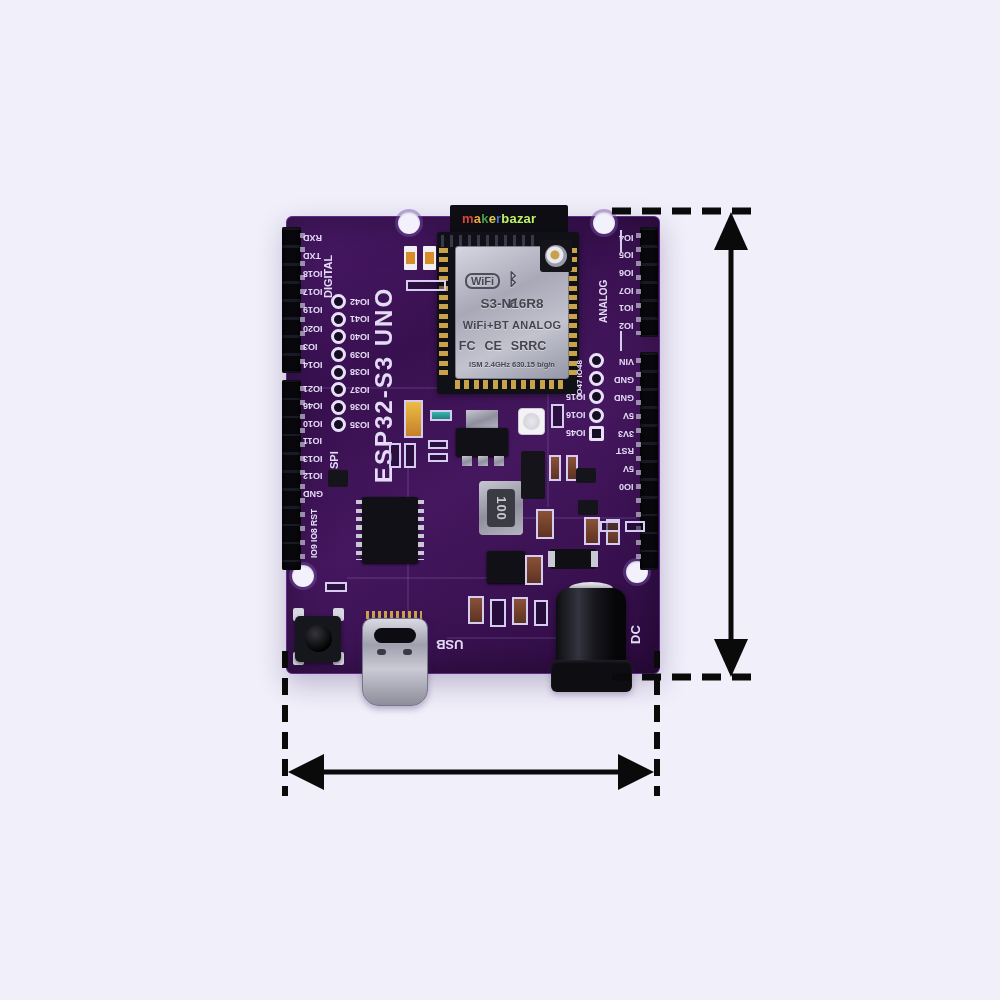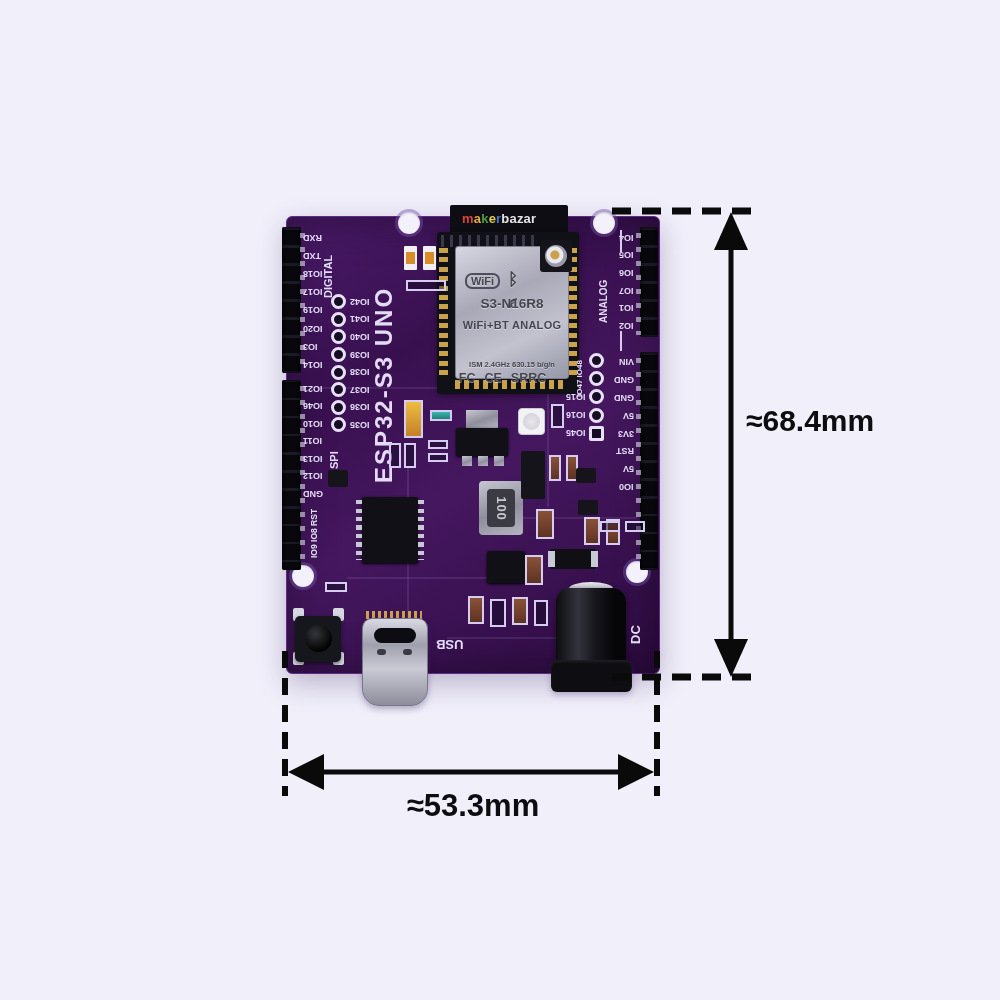--- a/index.html
+++ b/index.html
@@ -23,40 +23,40 @@
   .pin-lbl{font-size:9px;display:flex;align-items:center;}
   .col.right .pin-lbl{justify-content:flex-end;}
   .hrow{display:flex;align-items:center;gap:4px;}
   .ring{width:15px;height:15px;border-radius:50%;border:3px solid #e8e0f8;background:#160c24;box-sizing:border-box;flex:0 0 auto;}
   .ring.sq{border-radius:2px;}
   .ringcol{position:absolute;display:flex;flex-direction:column;gap:3.2px;}
   .vlabel{position:absolute;display:flex;align-items:center;justify-content:center;}
   
   .mod-top{position:absolute;left:450px;top:205px;width:118px;height:40px;background:#0d0d13;border-radius:2px 2px 0 0;}
   .logo{position:absolute;left:12px;top:6px;font-size:13px;font-weight:bold;letter-spacing:.2px;display:flex;}
-  .logo .bazar{color:#e5e5e5;}
+  .logo .bazar{color:#bef264;}
   .module{position:absolute;left:437px;top:232px;width:142px;height:162px;background:#101017;border-radius:3px;
     box-shadow:0 2px 6px rgba(0,0,0,.4);}
   .modpads-v{position:absolute;width:9px;background:repeating-linear-gradient(180deg,#c9a24a 0 5px,rgba(0,0,0,0) 5px 9.4px);}
   .modpads-h{position:absolute;height:9px;background:repeating-linear-gradient(90deg,#c9a24a 0 5px,rgba(0,0,0,0) 5px 9.4px);}
   .meander{position:absolute;left:441px;top:235px;width:96px;height:12px;
     background:repeating-linear-gradient(90deg,rgba(190,170,230,.25) 0 3px,rgba(0,0,0,0) 3px 9px);}
   .shield{position:absolute;left:455px;top:246px;width:112px;height:131px;border-radius:3px;border:1px solid #7e7e8e;
     background:linear-gradient(155deg,#d6d6e1 0%,#a8a8b7 38%,#c3c3cf 68%,#9597a7 100%);color:#45454f;}
   .shield *{position:absolute;}
   .wifi-badge{left:9px;top:26px;border:2px solid #4e4e5c;border-radius:7px;padding:0 4px;font-size:11px;font-weight:bold;
     text-shadow:0 1px 0 rgba(255,255,255,.4);}
   .bt-icon{left:52px;top:23px;font-size:17px;font-weight:bold;text-shadow:0 1px 0 rgba(255,255,255,.4);}
   .chip-row{left:0;top:49px;width:112px;display:flex;justify-content:center;gap:5px;align-items:center;
     font-size:13.5px;font-weight:bold;text-shadow:0 1px 0 rgba(255,255,255,.45);}
   .chip-row svg{position:static;}
   .model-row{left:0;top:72px;width:112px;text-align:center;font-size:11px;font-weight:bold;letter-spacing:.3px;
     text-shadow:0 1px 0 rgba(255,255,255,.45);}
   .cert-row{left:0;top:92px;width:93px;display:flex;justify-content:center;gap:9px;font-size:12.5px;font-weight:bold;
-    text-shadow:0 1px 0 rgba(255,255,255,.45);margin-top:32px;}
+    text-shadow:0 1px 0 rgba(255,255,255,.45);}
   .cert-row span{position:static;}
   .ism-row{left:0;top:113px;width:112px;text-align:center;font-size:7.5px;font-weight:bold;
     text-shadow:0 1px 0 rgba(255,255,255,.4);}
   .ufl{position:absolute;left:540px;top:240px;width:32px;height:32px;background:#14141a;border-radius:3px;}
   .ufl::before{content:"";position:absolute;left:5px;top:5px;width:22px;height:22px;border-radius:50%;
     background:radial-gradient(circle at 45% 45%,#caa04a 0 4px,#e8e8f0 5px 8px,#9a9aa8 9px);}
   
   .btn-pads span{position:absolute;width:11px;height:13px;background:#d8d8e2;border-radius:2px;}
   .btn-body{position:absolute;left:295px;top:616px;width:46px;height:46px;background:#16161d;border-radius:5px;box-shadow:0 2px 4px rgba(0,0,0,.5);}
   .btn-cap{position:absolute;left:305px;top:625px;width:27px;height:27px;border-radius:50%;background:radial-gradient(circle at 38% 32%,#34343c,#000 75%);}
@@ -392,15 +392,13 @@
       <polygon points="731,677 714,639 748,639" stroke="none"></polygon>
     </g>
     <g stroke="#0a0a0a" fill="#0a0a0a">
       <line x1="285" y1="651" x2="285" y2="796" stroke-width="6" stroke-dasharray="17 10"></line>
       <line x1="657" y1="651" x2="657" y2="796" stroke-width="6" stroke-dasharray="17 10"></line>
       <line x1="320" y1="772" x2="622" y2="772" stroke-width="5"></line>
       <polygon points="288,772 324,754 324,790" stroke="none"></polygon>
       <polygon points="654,772 618,754 618,790" stroke="none"></polygon>
     </g>
   </svg>
-  <div class="dim-label dim-h">≈68.4mm</div>
-  <div class="dim-label dim-w">≈53.3mm</div>
 </div>
 
 </body></html>

